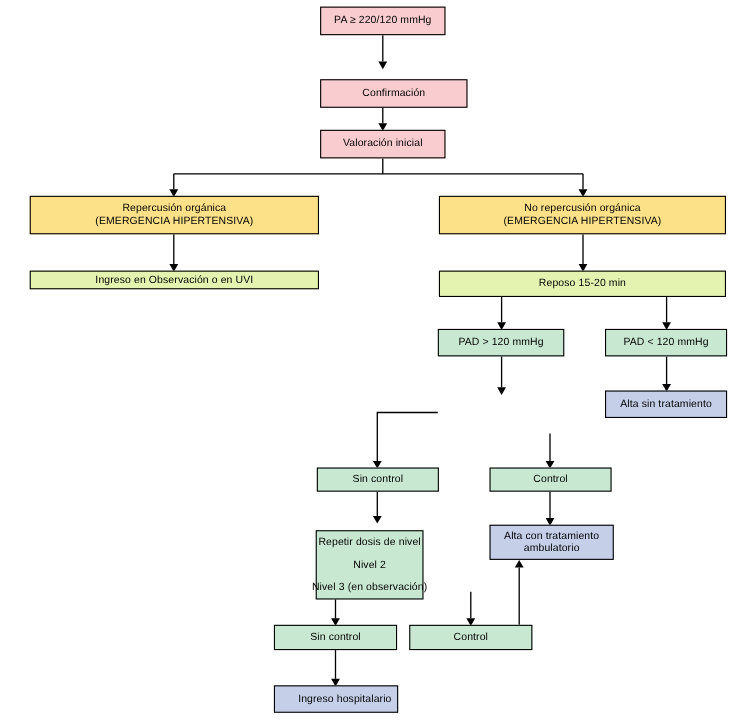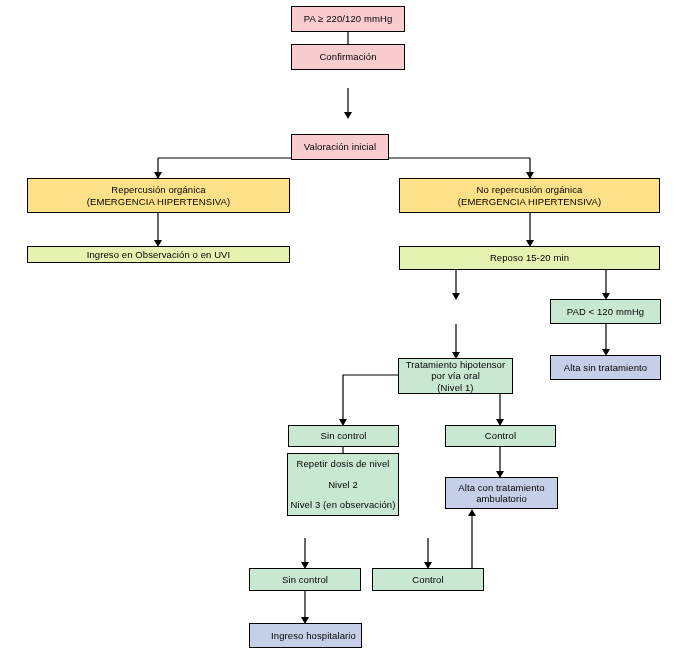--- a/index.html
+++ b/index.html
@@ -106,25 +106,25 @@
     <polygon points="468,516 476,516 472,509"></polygon>
 
     <line x1="305" y1="591" x2="305" y2="617"></line>
     <polygon points="301,617 309,617 305,624"></polygon>
   </svg>
 
   <div class="node pink" style="left:291px;top:6px;width:114px;height:26px;">
     <span class="ln">PA ≥ 220/120 mmHg</span>
   </div>
 
-  <div class="node pink" style="left:291px;top:44px;width:114px;height:26px;">
+  <div class="node pink" style="left:291px;top:72px;width:134px;height:26px;">
     <span class="ln">Confirmación</span>
   </div>
 
-  <div class="node pink" style="left:291px;top:134px;width:98px;height:26px;">
+  <div class="node pink" style="left:291px;top:118px;width:114px;height:26px;">
     <span class="ln">Valoración inicial</span>
   </div>
 
   <div class="node yellow" style="left:27px;top:178px;width:263px;height:35px;">
     <span class="ln">Repercusión orgánica</span>
     <span class="ln">(EMERGENCIA HIPERTENSIVA)</span>
   </div>
 
   <div class="node yellow" style="left:399px;top:178px;width:261px;height:35px;">
     <span class="ln">No repercusión orgánica</span>
@@ -132,44 +132,42 @@
   </div>
 
   <div class="node lime" style="left:27px;top:246px;width:263px;height:17px;">
     <span class="ln">Ingreso en Observación o en UVI</span>
   </div>
 
   <div class="node lime" style="left:399px;top:246px;width:261px;height:24px;">
     <span class="ln">Reposo 15-20 min</span>
   </div>
 
+  <div class="node mint" style="left:398px;top:299px;width:115px;height:25px;">
+    <span class="ln">PAD &gt; 120 mmHg</span>
+  </div>
 
   <div class="node mint" style="left:550px;top:299px;width:111px;height:25px;">
     <span class="ln">PAD &lt; 120 mmHg</span>
   </div>
 
-  <div class="node mint" style="left:398px;top:358px;width:115px;height:36px;">
-    <span class="ln">Tratamiento hipotensor</span>
-    <span class="ln">por vía oral</span>
-    <span class="ln">(Nivel 1)</span>
-  </div>
 
   <div class="node blue" style="left:550px;top:355px;width:111px;height:25px;">
     <span class="ln">Alta sin tratamiento</span>
   </div>
 
   <div class="node mint" style="left:288px;top:425px;width:111px;height:22px;">
     <span class="ln">Sin control</span>
   </div>
 
   <div class="node mint" style="left:445px;top:425px;width:111px;height:22px;">
     <span class="ln">Control</span>
   </div>
 
-  <div class="node mint gap" style="left:287px;top:453px;width:112px;height:63px;">
+  <div class="node mint gap" style="left:287px;top:482px;width:98px;height:63px;">
     <span class="ln">Repetir dosis de nivel</span>
     <span class="ln">Nivel 2</span>
     <span class="ln">Nivel 3 (en observación)</span>
   </div>
 
   <div class="node blue" style="left:445px;top:477px;width:113px;height:32px;">
     <span class="ln">Alta con tratamiento</span>
     <span class="ln">ambulatorio</span>
   </div>
 

